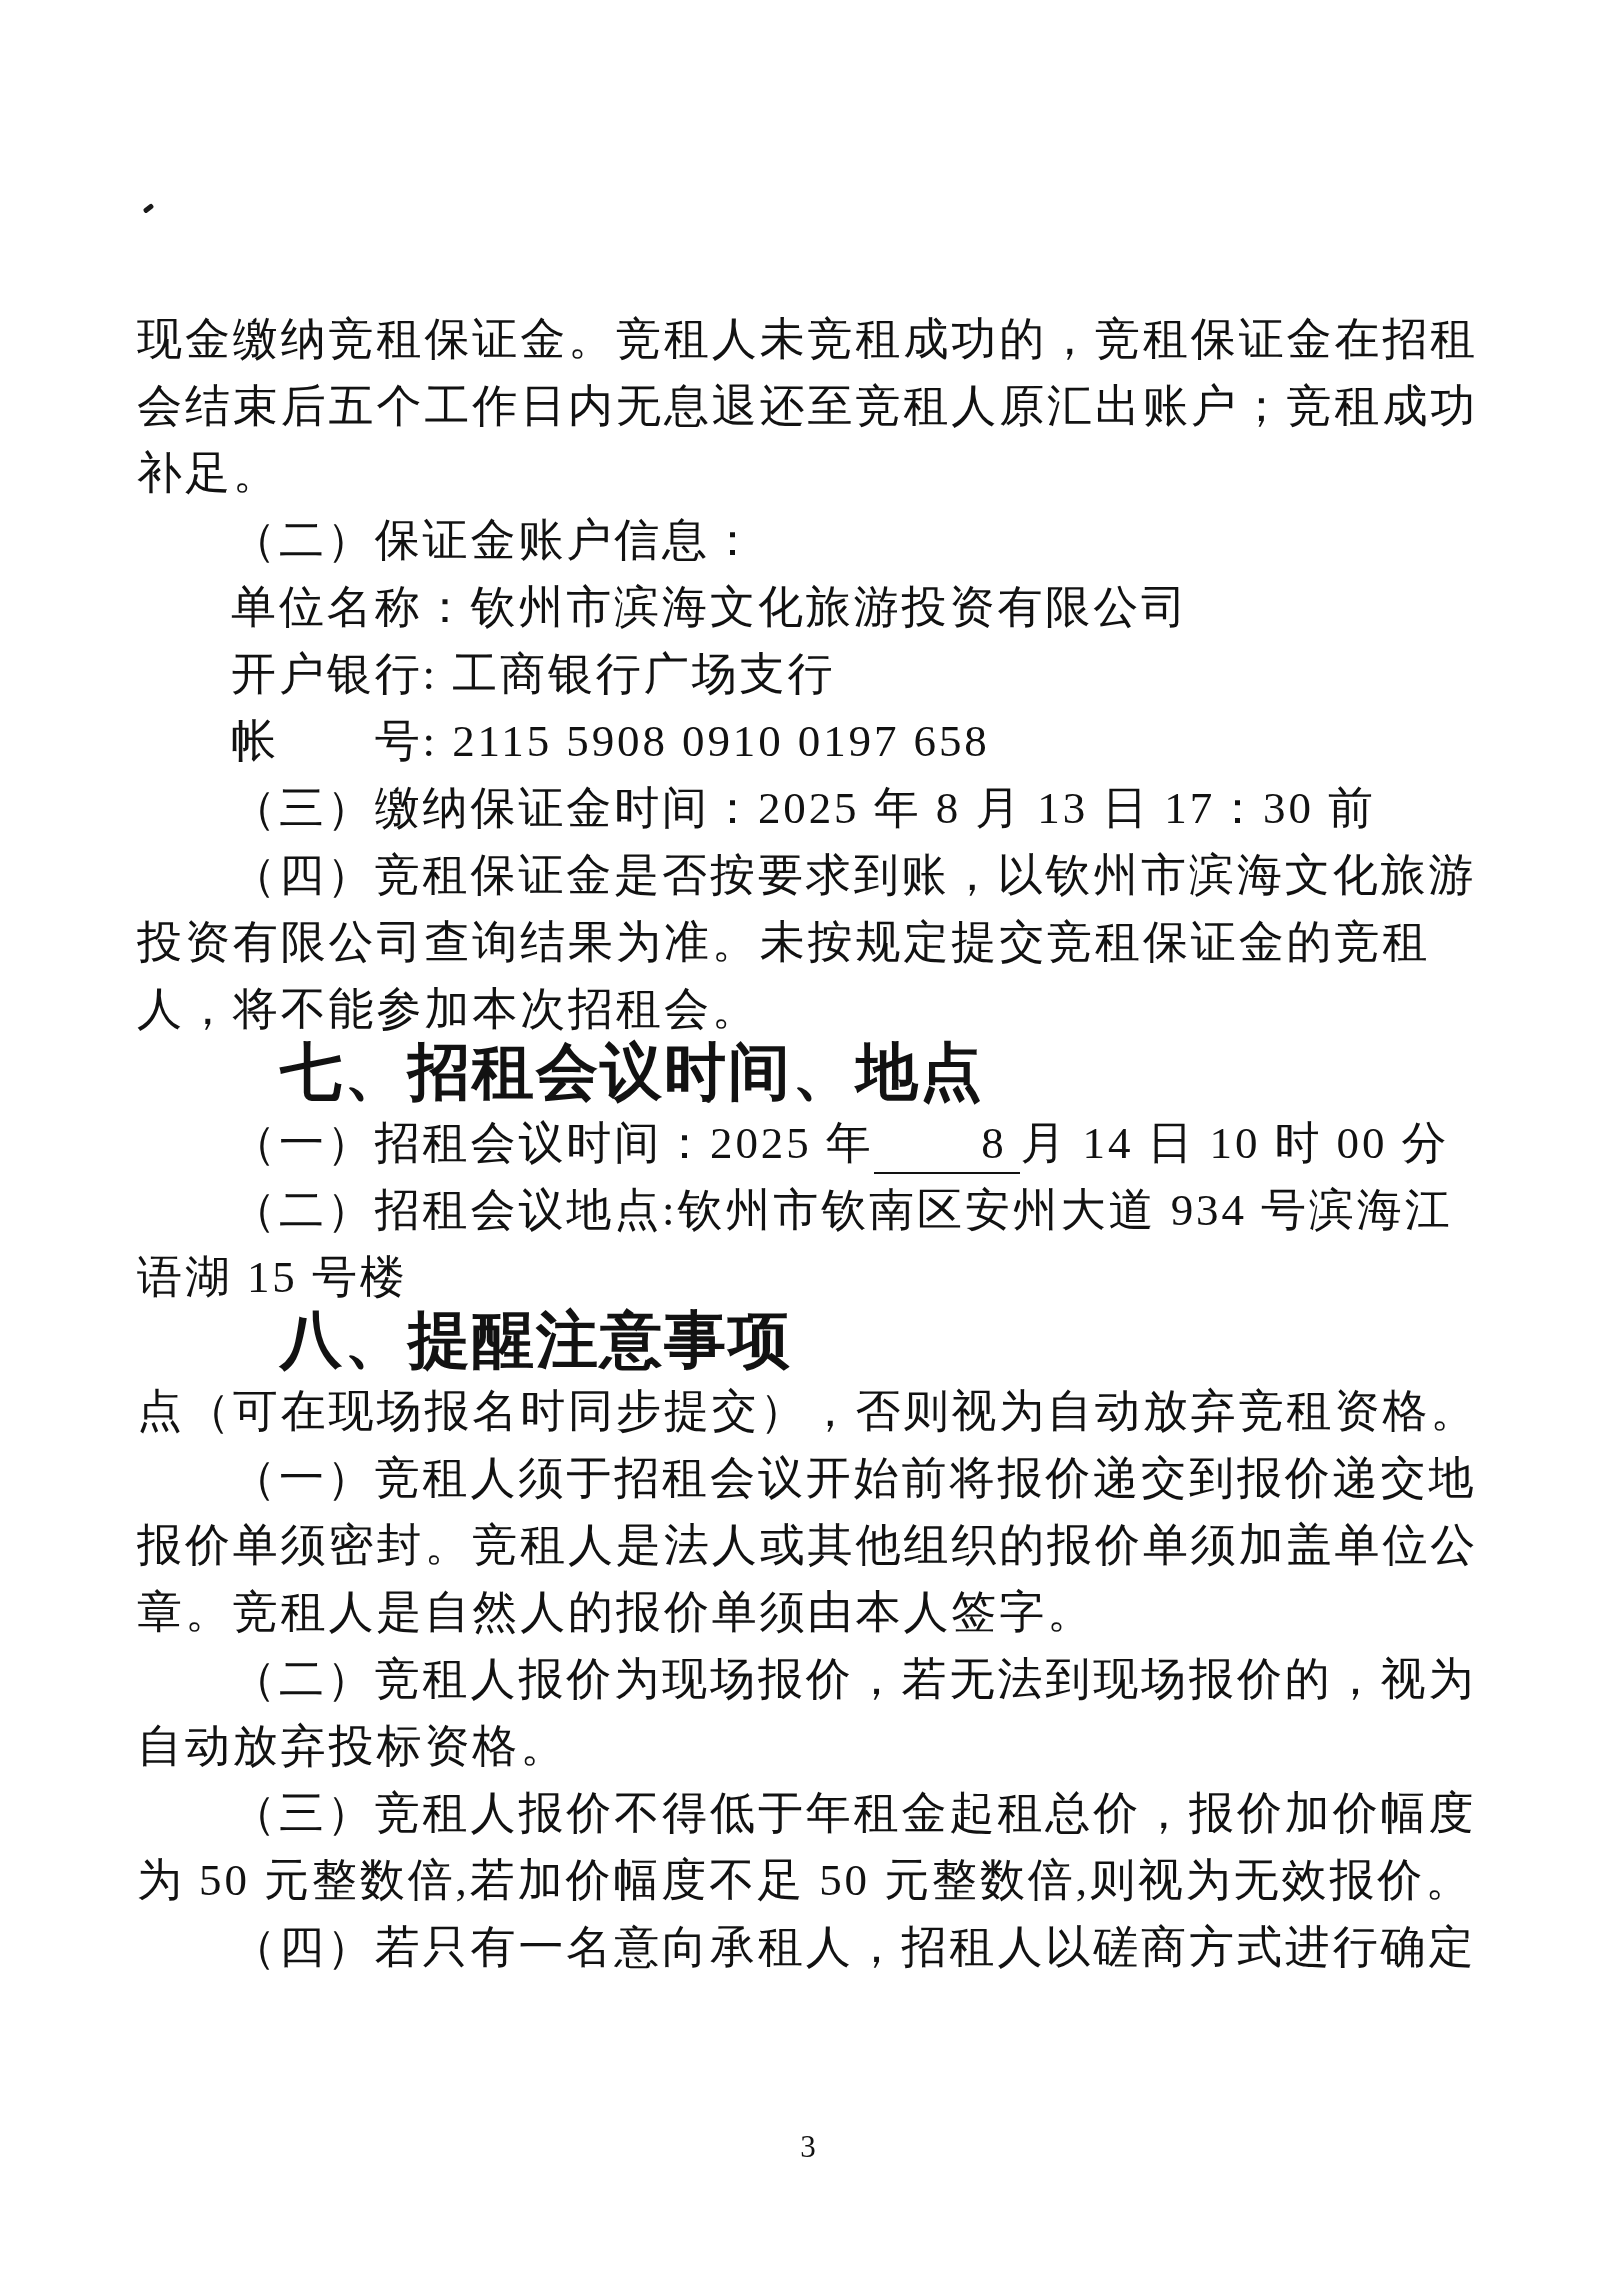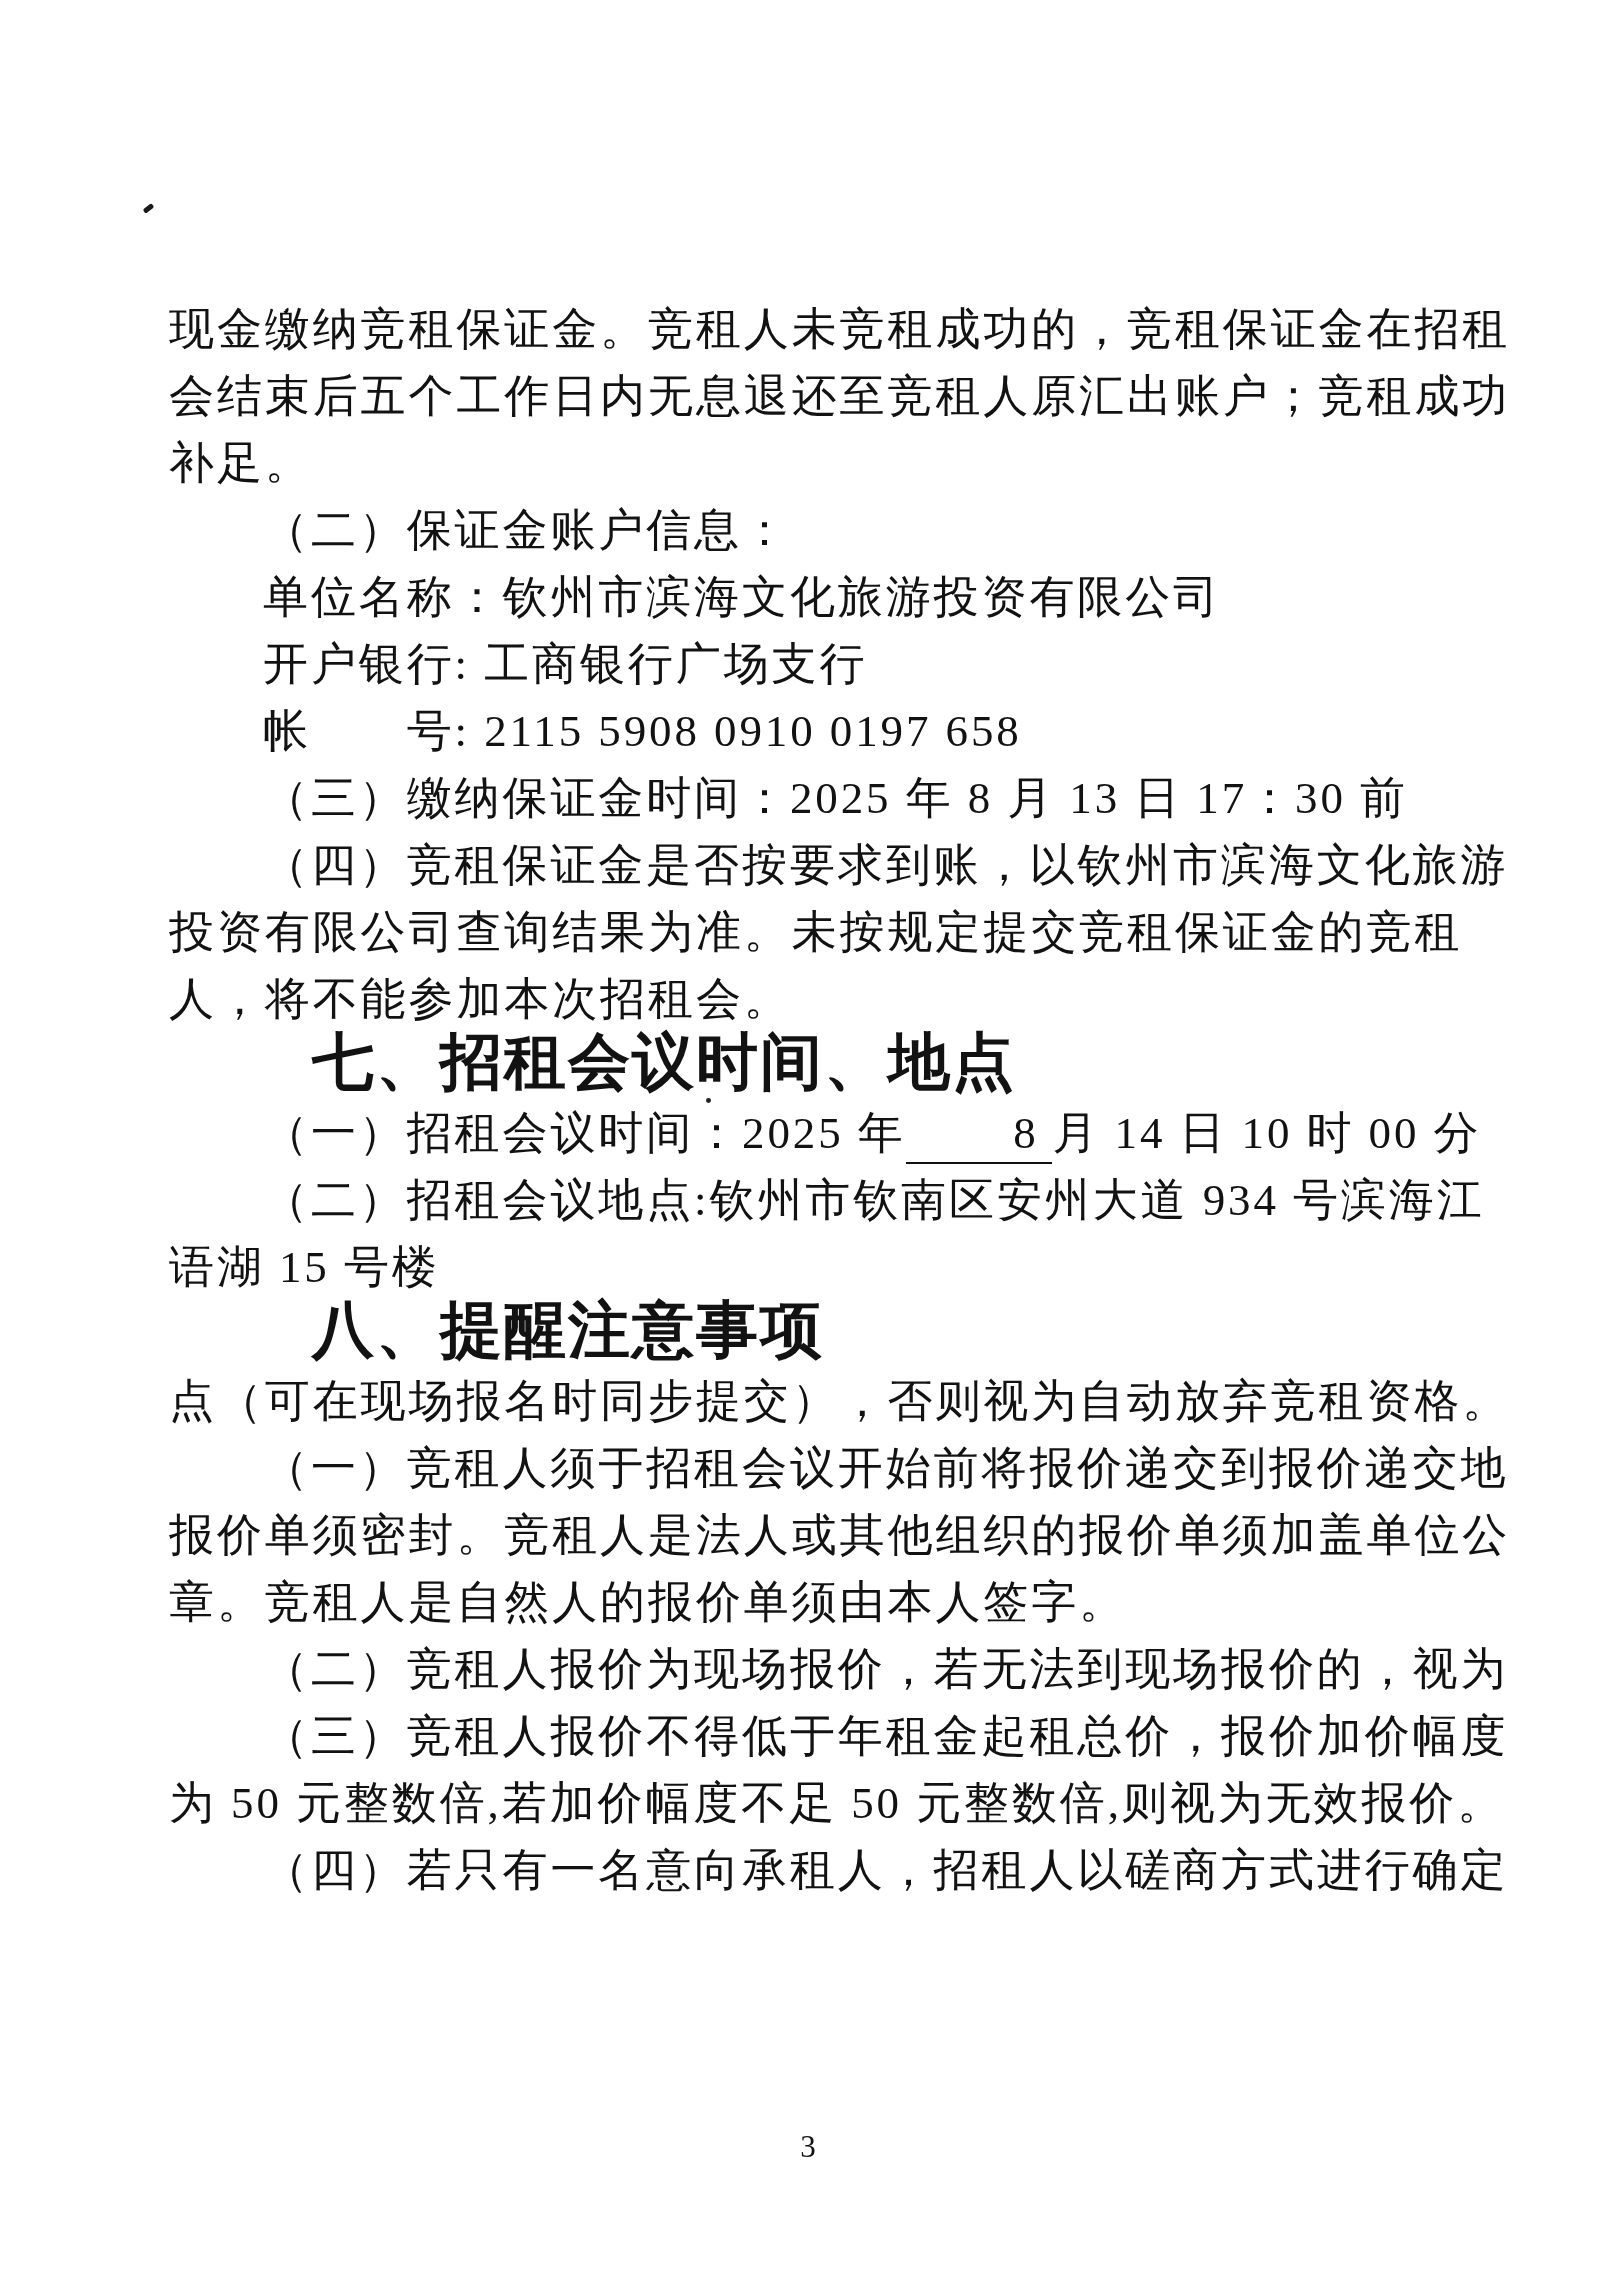--- a/index.html
+++ b/index.html
@@ -12,23 +12,22 @@
     width: 1616px;
     height: 2280px;
     background: #ffffff;
     font-family: "Liberation Serif", serif;
     color: #121212;
     overflow: hidden;
   }
   .content {
     position: absolute;
     left: 137px;
-    top: 296px;
+    top: 306px;
     width: 1353px;
-    margin-left: 32px;
   }
   .line {
     margin: 0;
     font-size: 45px;
     line-height: 67px;
     letter-spacing: 2.9px;
     white-space: nowrap;
   }
   .indent {
     text-indent: 94px;
@@ -99,20 +98,21 @@
     <p class="line heading">七、招租会议时间、地点</p>
     <p class="line indent"><span>（一）招租会议时间：2025 年</span><span class="u-fill">8</span><span>月  14 日 10 时 00 分</span></p>
     <p class="line indent">（二）招租会议地点:钦州市钦南区安州大道 934 号滨海江</p>
     <p class="line">语湖 15 号楼</p>
     <p class="line heading">八、提醒注意事项</p>
     <p class="line">点（可在现场报名时同步提交），否则视为自动放弃竞租资格。</p>
     <p class="line indent">（一）竞租人须于招租会议开始前将报价递交到报价递交地</p>
     <p class="line">报价单须密封。竞租人是法人或其他组织的报价单须加盖单位公</p>
     <p class="line">章。竞租人是自然人的报价单须由本人签字。</p>
     <p class="line indent">（二）竞租人报价为现场报价，若无法到现场报价的，视为</p>
+    <p class="line">自动放弃投标资格。</p>
     <p class="line indent">（三）竞租人报价不得低于年租金起租总价，报价加价幅度</p>
     <p class="line">为 50 元整数倍,若加价幅度不足 50 元整数倍,则视为无效报价。</p>
     <p class="line indent">（四）若只有一名意向承租人，招租人以磋商方式进行确定</p>
   </div>
 
   <div class="page-number">3</div>
 
 </div>
 
 

